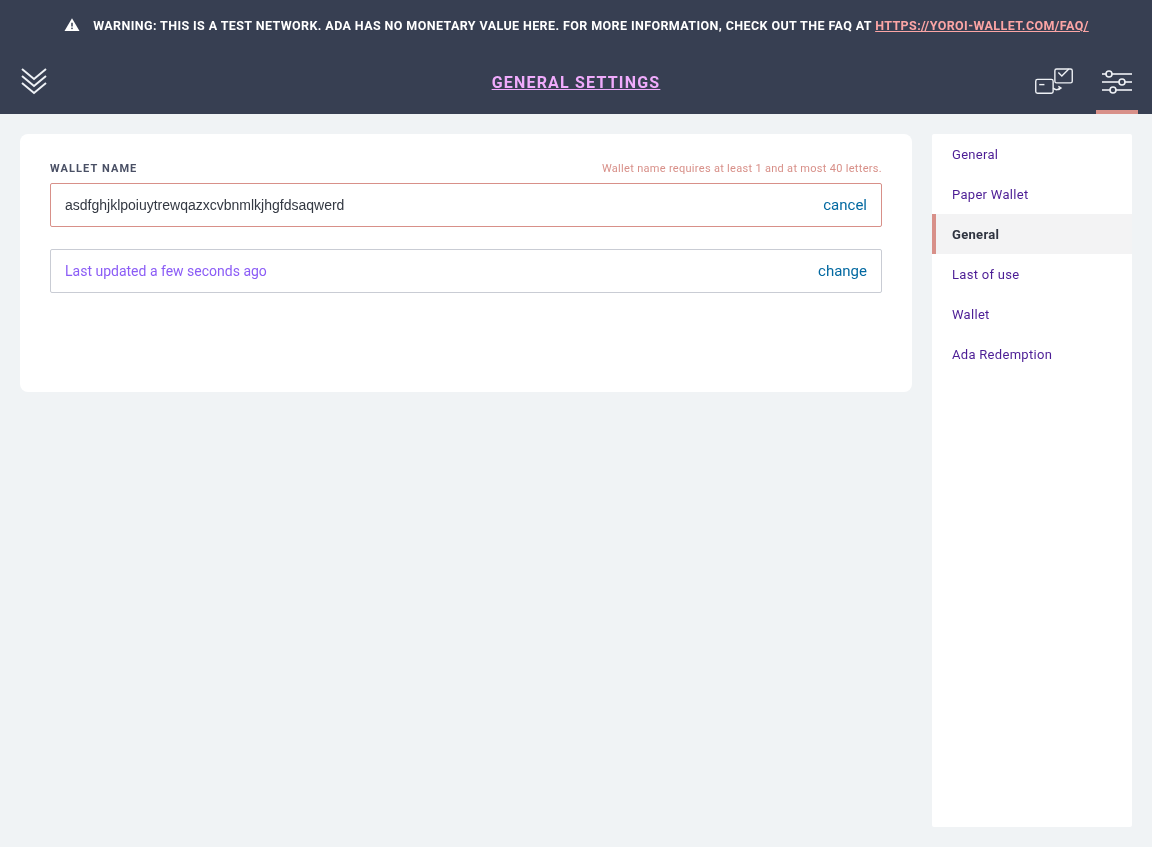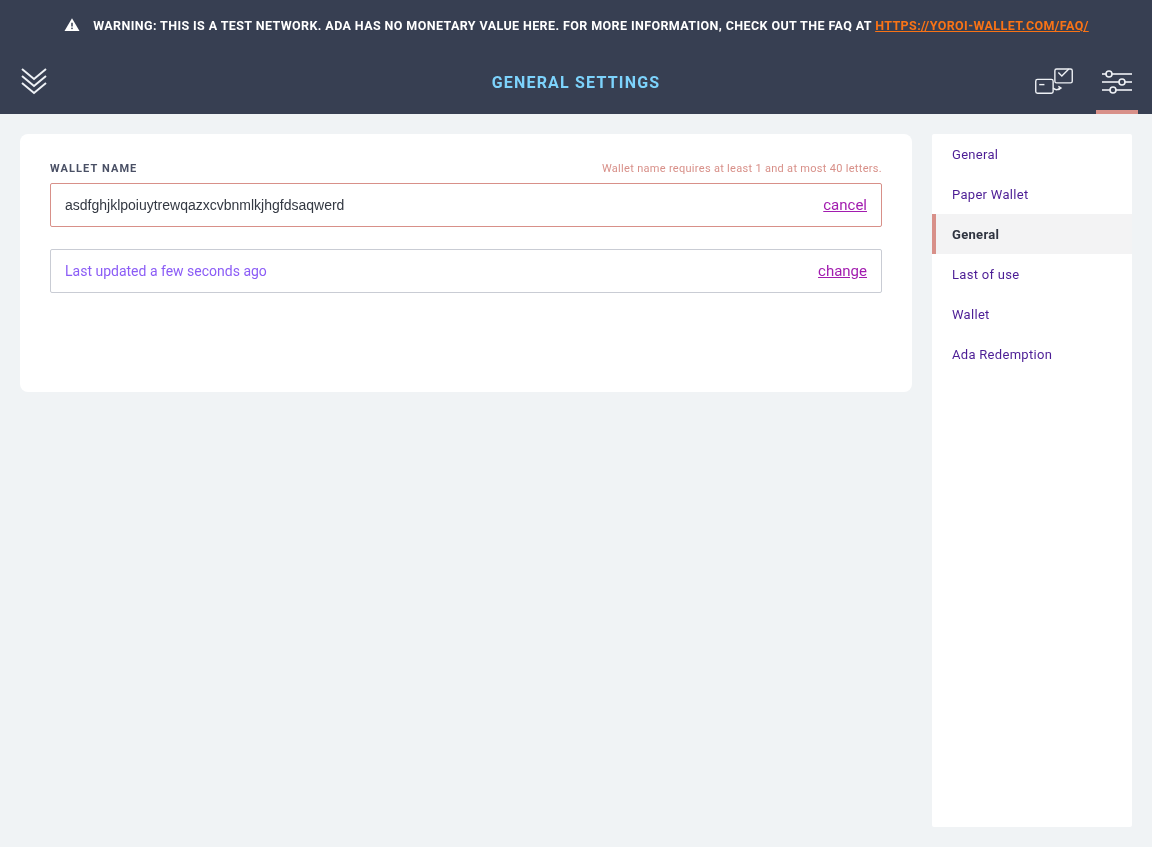--- a/index.html
+++ b/index.html
@@ -18,42 +18,43 @@
     letter-spacing: 0.4px;
     padding: 0 20px;
     text-align: center;
   }
   .banner .warn-icon {
     margin-right: 12px;
     display: inline-flex;
     align-items: center;
   }
   .banner a {
-    color: #f97316;
+    color: #fca5a5;
     text-decoration: underline;
   }
 
   
   .header {
     background: #373f52;
     height: 64px;
     display: flex;
     align-items: center;
     justify-content: space-between;
     padding: 0 20px;
     position: relative;
   }
   .header .title {
     position: absolute;
     left: 50%;
     transform: translateX(-50%);
-    color: #7dd3fc;
+    color: #f0abfc;
     font-size: 16px;
     font-weight: 700;
     letter-spacing: 1.2px;
+    text-decoration: underline;
   }
   .header .left, .header .right {
     display: flex;
     align-items: center;
     gap: 28px;
   }
   .header .icon-btn {
     color: #eef1f5;
     display: inline-flex;
     align-items: center;
@@ -128,24 +129,23 @@
     color: #333842;
     background: transparent;
   }
   .field-row .static-text {
     flex: 1;
     font-size: 14px;
     color: #8b5cf6;
   }
   .field-row .action {
     font-size: 15px;
-    color: #a21caf;
+    color: #0369a1;
     cursor: pointer;
     margin-left: 10px;
-    text-decoration: underline;
   }
 
   
   .sidebar {
     width: 200px;
     background: #ffffff;
     border-radius: 2px;
     display: flex;
     flex-direction: column;
     padding: 0;

